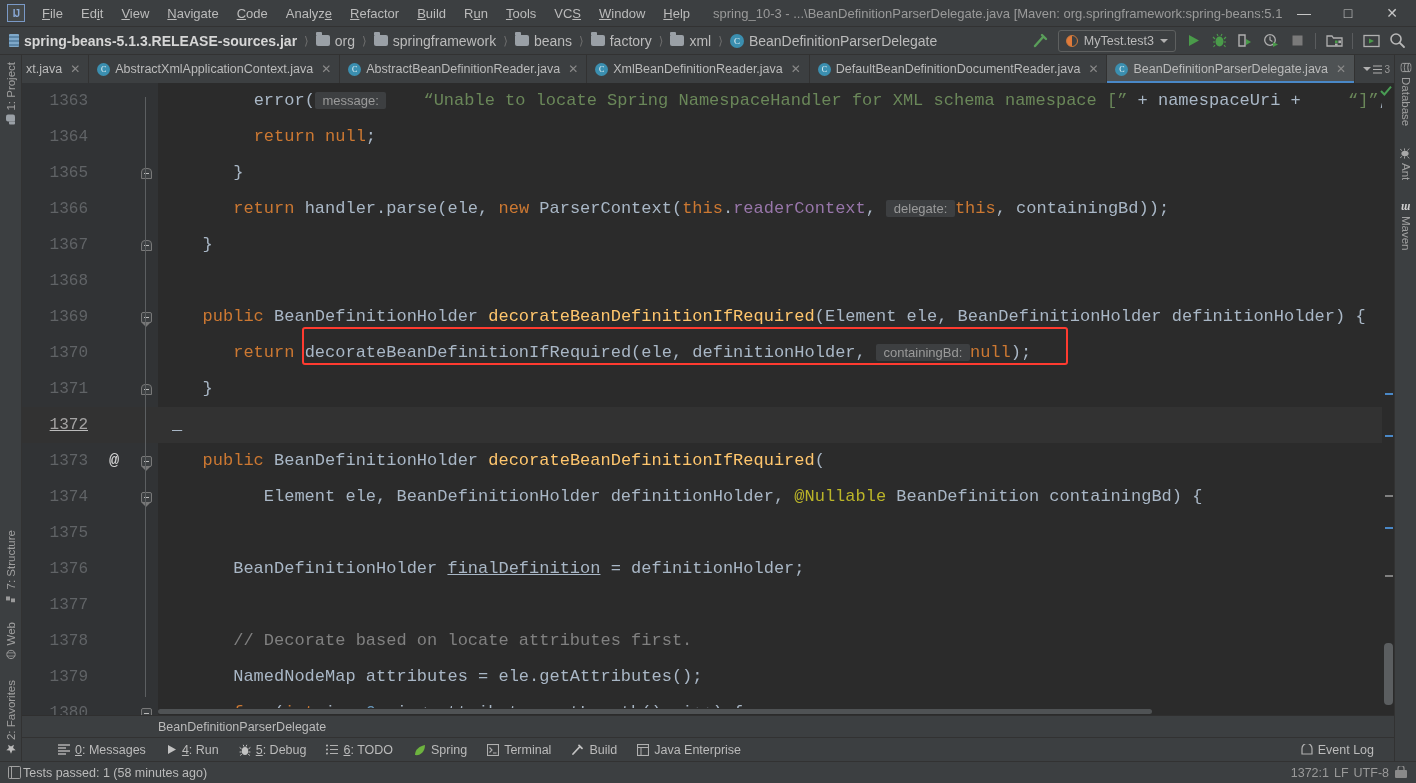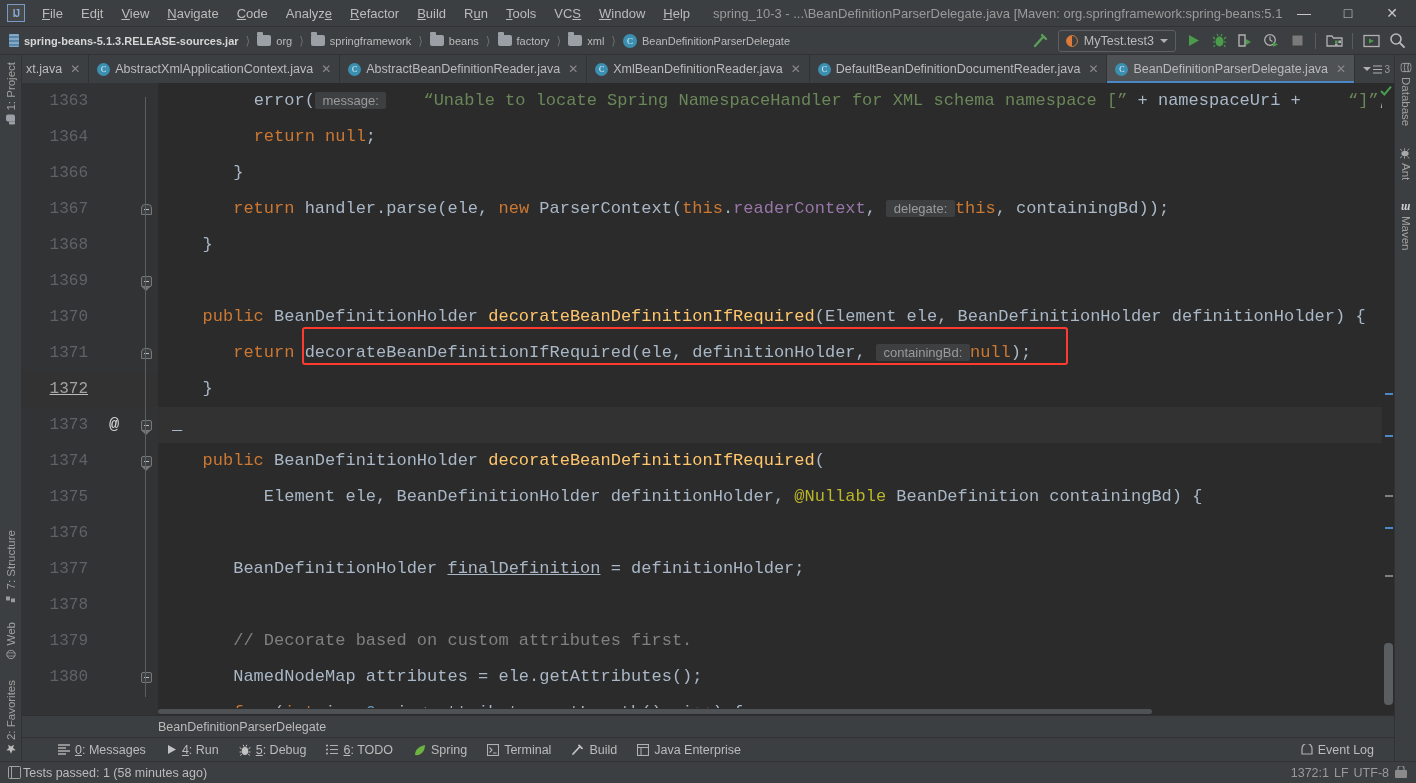--- a/index.html
+++ b/index.html
@@ -38,21 +38,21 @@
     color:#c6c6c6; font-size:14px;
   }
 
   
   .navbar{
     height:28px; flex:0 0 28px; background:#3c3f41; display:flex; align-items:center;
     border-bottom:1px solid #323232;
   }
   .crumbs{ display:flex; align-items:center; padding-left:6px; flex:1 1 auto; overflow:hidden;}
   .crumb{ display:flex; align-items:center; gap:5px; padding:2px 3px; white-space:nowrap; }
-  .crumb .lbl{ font-size:11px; color:#bbbbbb; }
+  .crumb .lbl{ font-size:14px; color:#bbbbbb; }
   .crumb.root .lbl{ font-weight:bold; color:#d6d6d6; }
   .sep{ color:#6e6e6e; padding:0 4px; font-size:12px; }
   .ic-jar{ width:10px;height:13px;background:
       repeating-linear-gradient(to bottom,#7fa8c9 0 2px,#5c86a8 2px 4px); border-radius:1px; }
   .ic-folder{
     width:14px;height:11px;background:#9aa0a6;border-radius:1px 2px 2px 2px; position:relative;
   }
   .ic-folder:before{content:"";position:absolute;top:-3px;left:0;width:6px;height:3px;background:#9aa0a6;border-radius:1px 1px 0 0;}
   .ic-class{
     width:14px;height:14px;border-radius:50%;background:#3b8fb0;color:#e8f3f7;
@@ -416,20 +416,27 @@
           <div class="lines" id="gutter-lines">
               <div class="ln">
                 <div class="ln-num">1363</div>
                 <div class="ln-ann"></div>
                 <div class="fold"></div>
               </div>
               <div class="ln">
                 <div class="ln-num">1364</div>
                 <div class="ln-ann"></div>
                 <div class="fold"></div>
+              </div>
+              <div class="ln">
+                <div class="ln-num">1365</div>
+                <div class="ln-ann"></div>
+                <div class="fold">
+                  <span class="fold-ic" style="border-radius: 4px 4px 0px 0px;"></span>
+                </div>
               </div>
               <div class="ln">
                 <div class="ln-num">1366</div>
                 <div class="ln-ann"></div>
                 <div class="fold"></div>
               </div>
               <div class="ln">
                 <div class="ln-num">1367</div>
                 <div class="ln-ann"></div>
                 <div class="fold">
@@ -531,21 +538,21 @@
               <div class="code-line">&nbsp;</div>
               <div class="code-line"><span class="pun">   </span><span class="kw">public</span><span class="pun"> BeanDefinitionHolder </span><span class="mth">decorateBeanDefinitionIfRequired</span><span class="pun">(Element ele, BeanDefinitionHolder definitionHolder) {</span></div>
               <div class="code-line"><span class="pun">      </span><span class="kw">return</span><span class="pun"> decorateBeanDefinitionIfRequired(ele, definitionHolder, </span><span class="hint"> containingBd: </span><span class="kw">null</span><span class="pun">);</span></div>
               <div class="code-line"><span class="pun">   }</span></div>
               <div class="code-line cur-line">&nbsp;</div>
               <div class="code-line"><span class="pun">   </span><span class="kw">public</span><span class="pun"> BeanDefinitionHolder </span><span class="mth">decorateBeanDefinitionIfRequired</span><span class="pun">(</span></div>
               <div class="code-line"><span class="pun">         Element ele, BeanDefinitionHolder definitionHolder, </span><span class="ann">@Nullable</span><span class="pun"> BeanDefinition containingBd) {</span></div>
               <div class="code-line">&nbsp;</div>
               <div class="code-line"><span class="pun">      BeanDefinitionHolder </span><span class="uline">finalDefinition</span><span class="pun"> = definitionHolder;</span></div>
               <div class="code-line">&nbsp;</div>
-              <div class="code-line"><span class="pun">      </span><span class="cmt">// Decorate based on custom attributes first.</span></div>
+              <div class="code-line"><span class="pun">      </span><span class="cmt">// Decorate based on locate attributes first.</span></div>
               <div class="code-line"><span class="pun">      NamedNodeMap attributes = ele.getAttributes();</span></div>
               <div class="code-line"><span class="pun">      </span><span class="kw">for</span><span class="pun"> (</span><span class="kw">int</span><span class="pun"> i = </span><span class="num">0</span><span class="pun">; i &lt; attributes.getLength(); i++) {</span></div>
             </div>
 
           <div class="redbox" style="left:144px; top:244px; width:766px; height:38px;"></div>
           <div class="hscroll" style="left:0;">
             <div class="thumb"></div>
           </div>
         </div>
 

